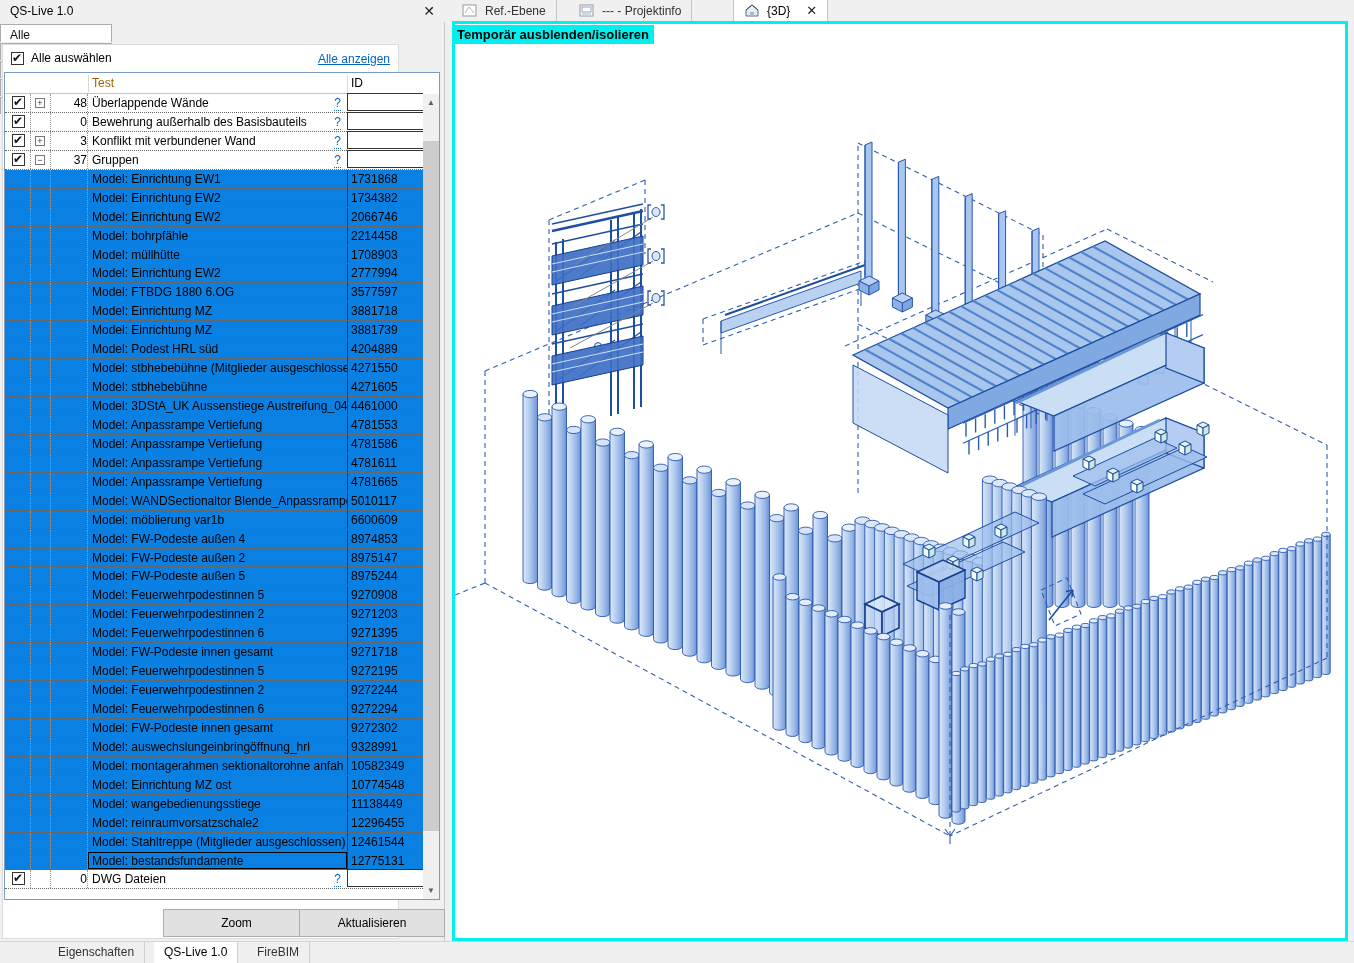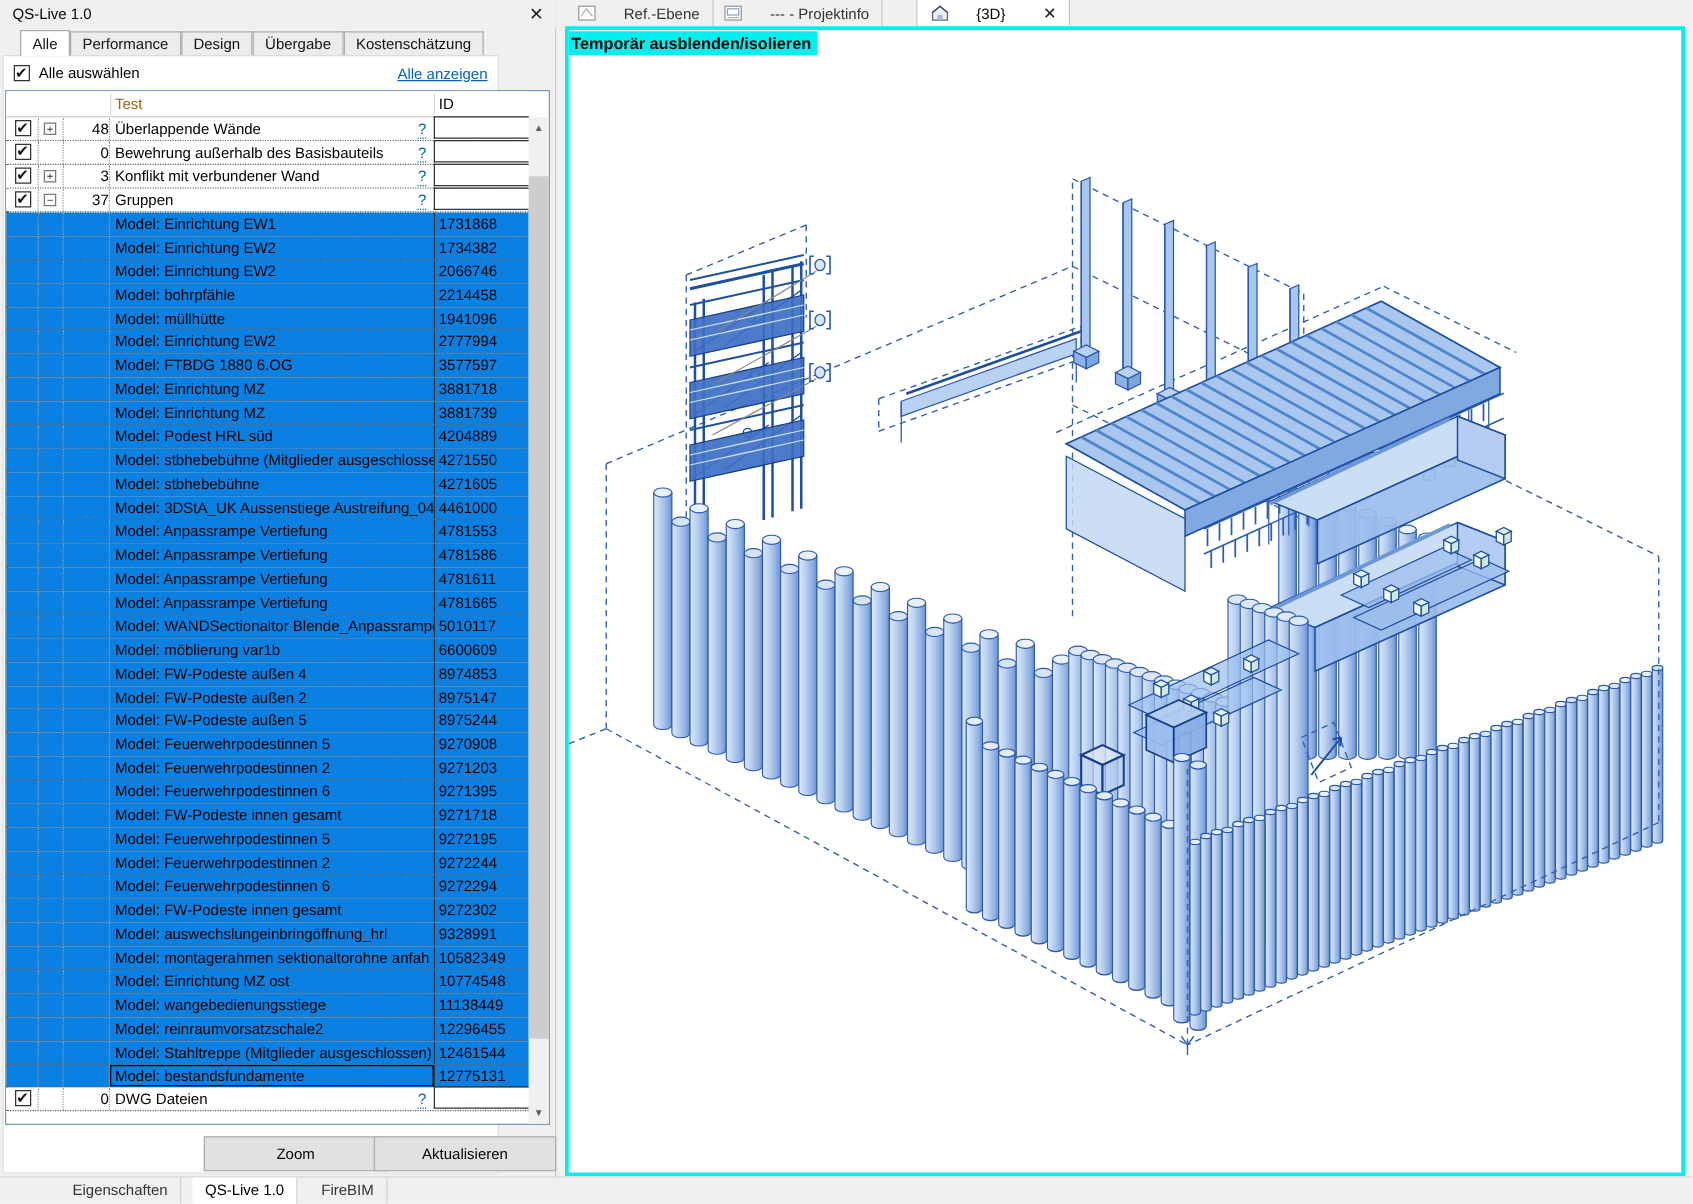--- a/index.html
+++ b/index.html
@@ -4,21 +4,21 @@
 <style>
   * { margin:0; padding:0; box-sizing:border-box; }
   html,body { width:1354px; height:963px; overflow:hidden; }
   body { font-family:"Liberation Sans",sans-serif; font-size:12px; background:#f0f0f0; position:relative; }
   #app { position:absolute; inset:0; }
   
   #left-panel { position:absolute; left:0; top:0; width:445px; height:941px; background:#f0f0f0; border-right:1px solid #c8c8c8; }
   #lp-title { position:absolute; left:0; top:0; width:445px; height:22px; background:#f0f0f0; }
   #lp-title .t { position:absolute; left:10px; top:4px; color:#000; }
   #lp-close { position:absolute; right:8px; top:3px; width:16px; height:16px; font-size:14px; color:#222; text-align:center; line-height:16px; cursor:default; }
-  #lp-tabs { position:absolute; left:16px; top:24px; height:21px; display:flex; }
+  #lp-tabs { position:absolute; left:0; top:24px; height:21px; display:flex;flex-direction:column; }
   .lp-tab { height:20px; margin-top:1px; padding:2px 9px 0 9px; border:1px solid #acacac; border-bottom:none; background:#ececec; color:#111; }
   .lp-tab.active { background:#fff; height:21px; margin-top:0; padding-top:3px; position:relative; z-index:2; }
   #lp-page { position:absolute; left:2px; top:44px; width:397px; height:895px; background:#fff; border:1px solid #dcdcdc; }
   #selall-row { position:absolute; left:8px; top:5px; height:16px; display:flex; align-items:center; }
   .cb { width:13px; height:13px; border:1px solid #333; background:#fff; display:inline-block; position:relative; }
   .cb.checked:after { content:"✔"; position:absolute; left:0px; top:-2px; font-size:12px; color:#111; }
   #selall-row span.lbl { margin-left:7px; }
   #showall { position:absolute; right:8px; top:7px; color:#0563c1; text-decoration:underline; }
   
   #tbl { position:absolute; left:1px; top:27px; width:436px; height:828px; border:1px solid #7a9ac0; background:#fff; }
@@ -49,21 +49,21 @@
   
   .btn { position:absolute; height:28px; background:#e1e1e1; border:1px solid #adadad; text-align:center; line-height:26px; color:#000; }
   #btn-zoom { left:160px; top:864px; width:147px; }
   #btn-akt { left:296px; top:864px; width:146px; }
   
   #bottom-bar { position:absolute; left:0; top:941px; width:1354px; height:22px; background:#f0f0f0; border-top:1px solid #d5d5d5; }
   .bb-tab { position:absolute; top:0; height:22px; padding:3px 10px 0 10px; color:#333; border-right:1px solid #d0d0d0;margin-left:48px; }
   .bb-tab.active { background:#fff; color:#000; }
   
   #view-tabs { position:absolute; left:452px; top:0; width:902px; height:21px; background:#f0f0f0; }
-  .v-tab { position:absolute; top:0; height:21px; display:flex; align-items:center; padding:0 10px; color:#333; border-right:1px solid #c6c6c6;gap:14px; }
+  .v-tab { position:absolute; top:0; height:21px; display:flex; align-items:center; padding:0 10px; color:#333; border-right:1px solid #c6c6c6; }
   .v-tab.active { background:#fff; color:#000; border-left:1px solid #c6c6c6; }
   .v-tab .ic { width:16px; height:13px; margin-right:7px; }
   .v-tab .x { margin-left:16px; font-size:13px; color:#222; }
   #viewport { position:absolute; left:452px; top:21px; width:896px; height:920px; background:#fff; border:3px solid #00f0f0; }
   #banner { position:absolute; left:0px; top:1px; background:#00f0f0; color:#000; font-weight:bold; font-size:13px; padding:2px 5px 2px 2px; }
   #scene { position:absolute; left:0; top:0; width:890px; height:914px; }
   
   #vcbar { position:absolute; left:452px; top:941px; width:902px; height:22px; background:#f0f0f0; }
   #vc-scale { position:absolute; left:26px; top:4px; color:#000; }
   #vc-icons { position:absolute; left:76px; top:2px; display:flex; gap:4px; }
@@ -169,21 +169,21 @@
               <div class="c-exp"></div>
               <div class="c-num"></div>
               <div class="c-test">Model: bohrpfähle</div>
               <div class="c-id">2214458</div>
             </div>
             <div class="row sel">
               <div class="c-check"></div>
               <div class="c-exp"></div>
               <div class="c-num"></div>
               <div class="c-test">Model: müllhütte</div>
-              <div class="c-id">1941096</div>
+              <div class="c-id">1708903</div>
             </div>
             <div class="row sel">
               <div class="c-check"></div>
               <div class="c-exp"></div>
               <div class="c-num"></div>
               <div class="c-test">Model: Einrichtung EW2</div>
               <div class="c-id">2777994</div>
             </div>
             <div class="row sel">
               <div class="c-check"></div>

